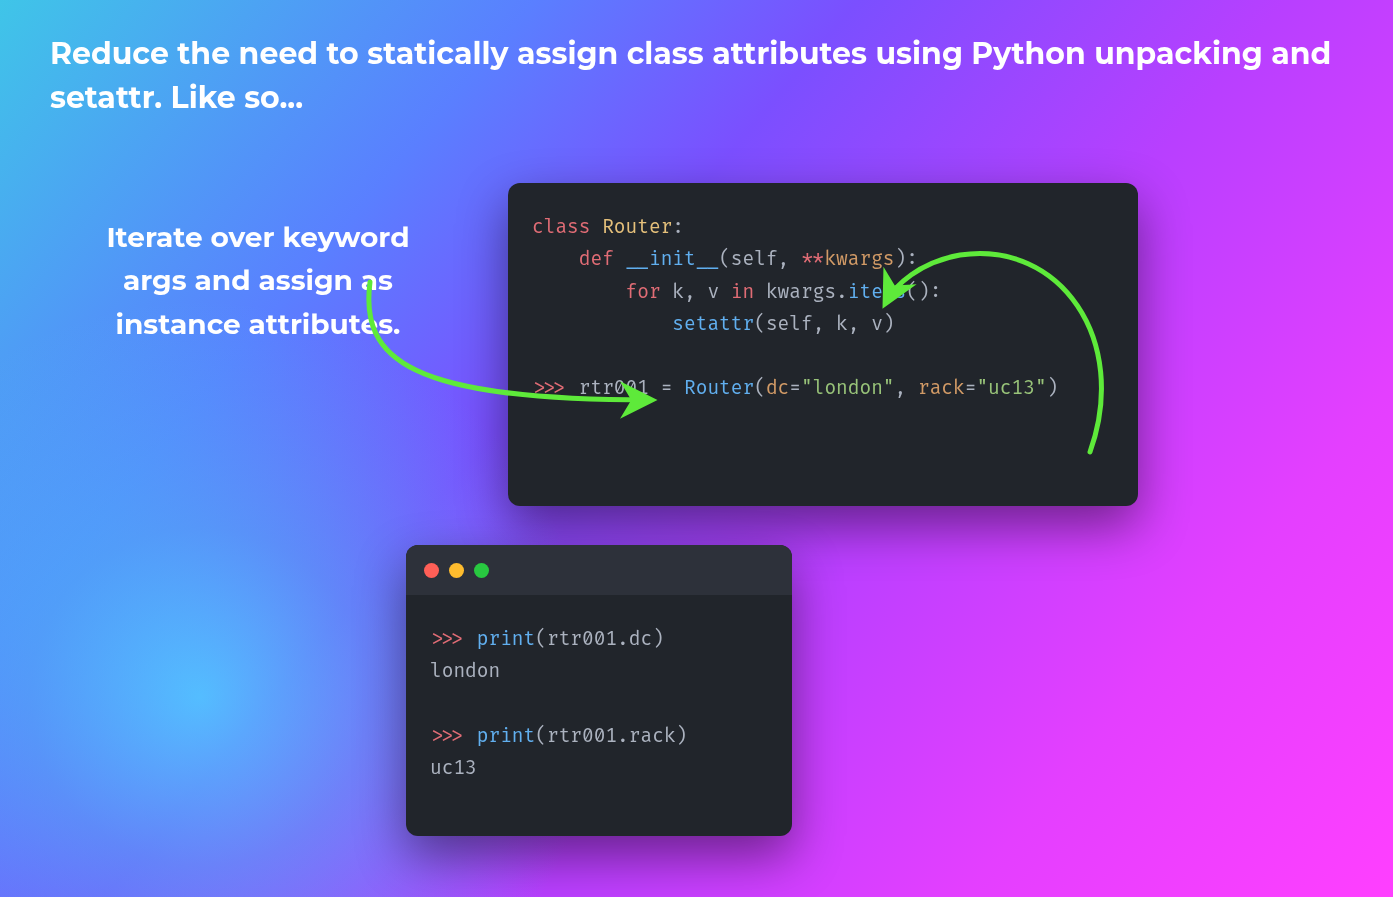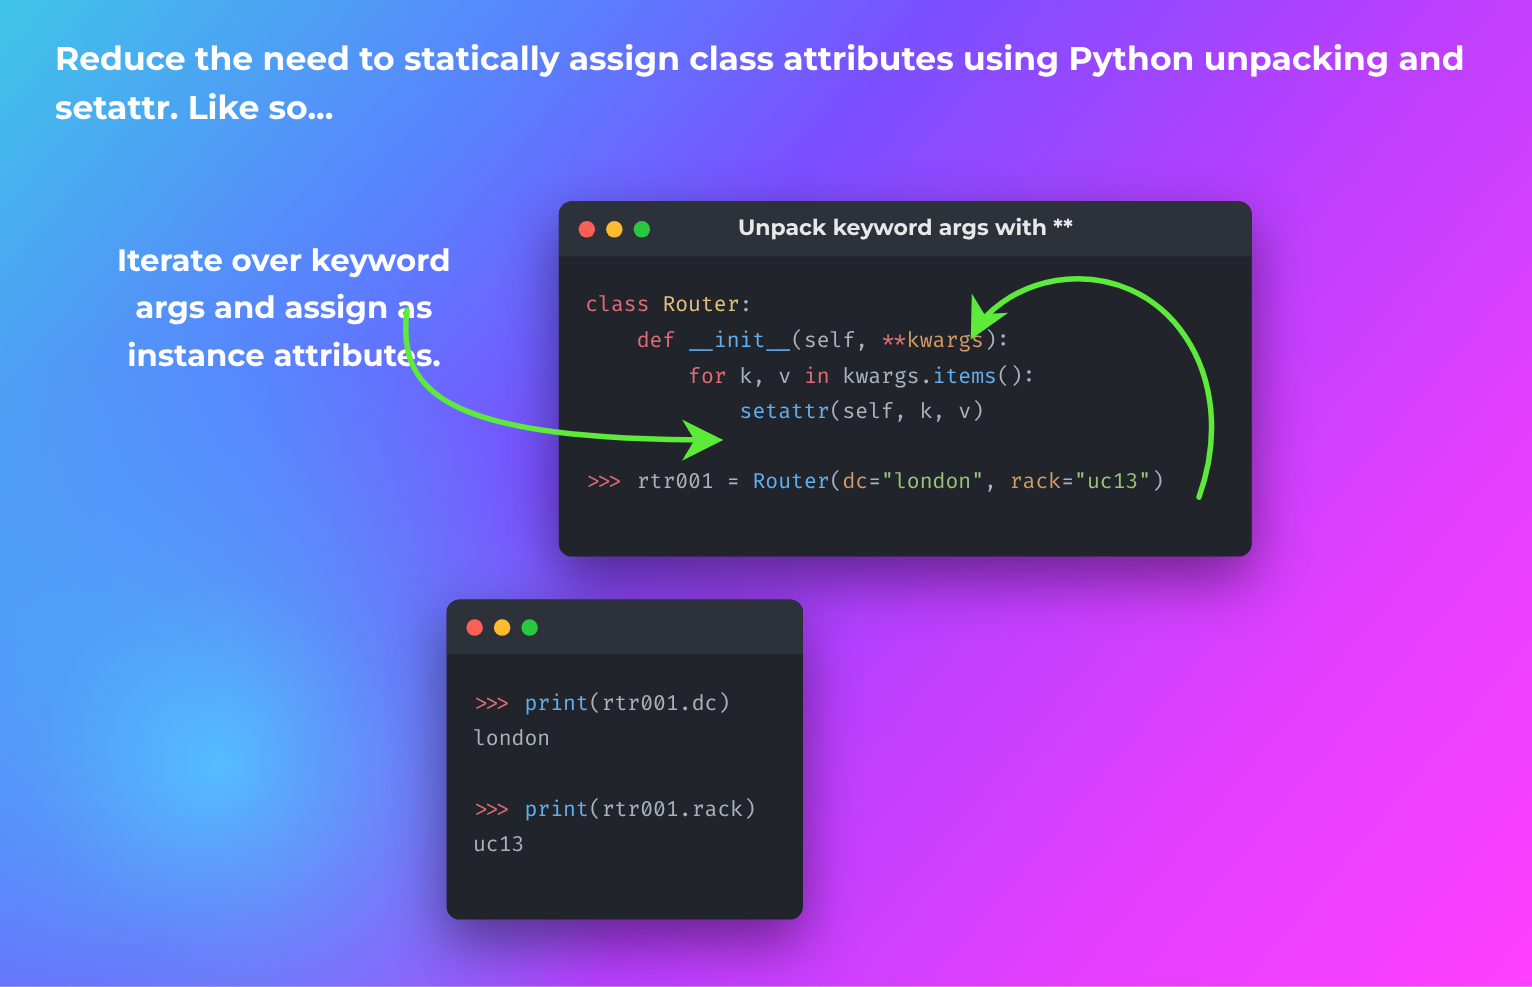--- a/index.html
+++ b/index.html
@@ -53,21 +53,21 @@
   }
   .window.one {
     top: 183px;
     left: 508px;
     width: 630px;
     height: 323px;
   }
   .window.two {
     top: 545px;
     left: 406px;
-    width: 324px;
+    width: 386px;
     height: 291px;
   }
   .titlebar {
     height: 50px;
     background: #2d313a;
     display: flex;
     align-items: center;
     padding: 0 18px;
     position: relative;
   }
@@ -125,28 +125,20 @@
 </head>
 <body>
 
 <div class="cyan-corner"></div>
 
 <div class="heading">Reduce the need to statically assign class attributes using Python unpacking and setattr. Like so...</div>
 
 <div class="caption">Iterate over keyword args and assign as instance attributes.</div>
 
 <div class="window one">
-  <div class="titlebar">
-    <div class="dots">
-      <div class="dot red"></div>
-      <div class="dot yellow"></div>
-      <div class="dot green"></div>
-    </div>
-    <div class="wtitle">Unpack keyword args with **</div>
-  </div>
   <div class="code"><span class="kw-class">class</span> <span class="cls">Router</span><span class="punct">:</span>
     <span class="kw-def">def</span> <span class="dunder">__init__</span><span class="punct">(</span><span class="self">self</span><span class="punct">, </span><span class="star">**</span><span class="kwargs">kwargs</span><span class="punct">)</span><span class="punct">:</span>
         <span class="kw-for">for</span> <span class="var">k</span><span class="punct">, </span><span class="var">v</span> <span class="kw-in">in</span> <span class="var">kwargs</span><span class="punct">.</span><span class="fn">items</span><span class="punct">():</span>
             <span class="fn">setattr</span><span class="punct">(</span><span class="self">self</span><span class="punct">, </span><span class="var">k</span><span class="punct">, </span><span class="var">v</span><span class="punct">)</span>
 
 <span class="prompt">&gt;&gt;&gt;</span> <span class="var">rtr001</span> <span class="op">=</span> <span class="call">Router</span><span class="punct">(</span><span class="argname">dc</span><span class="op">=</span><span class="str">"london"</span><span class="punct">, </span><span class="argname">rack</span><span class="op">=</span><span class="str">"uc13"</span><span class="punct">)</span></div>
 </div>
 
 <div class="window two">
   <div class="titlebar">

